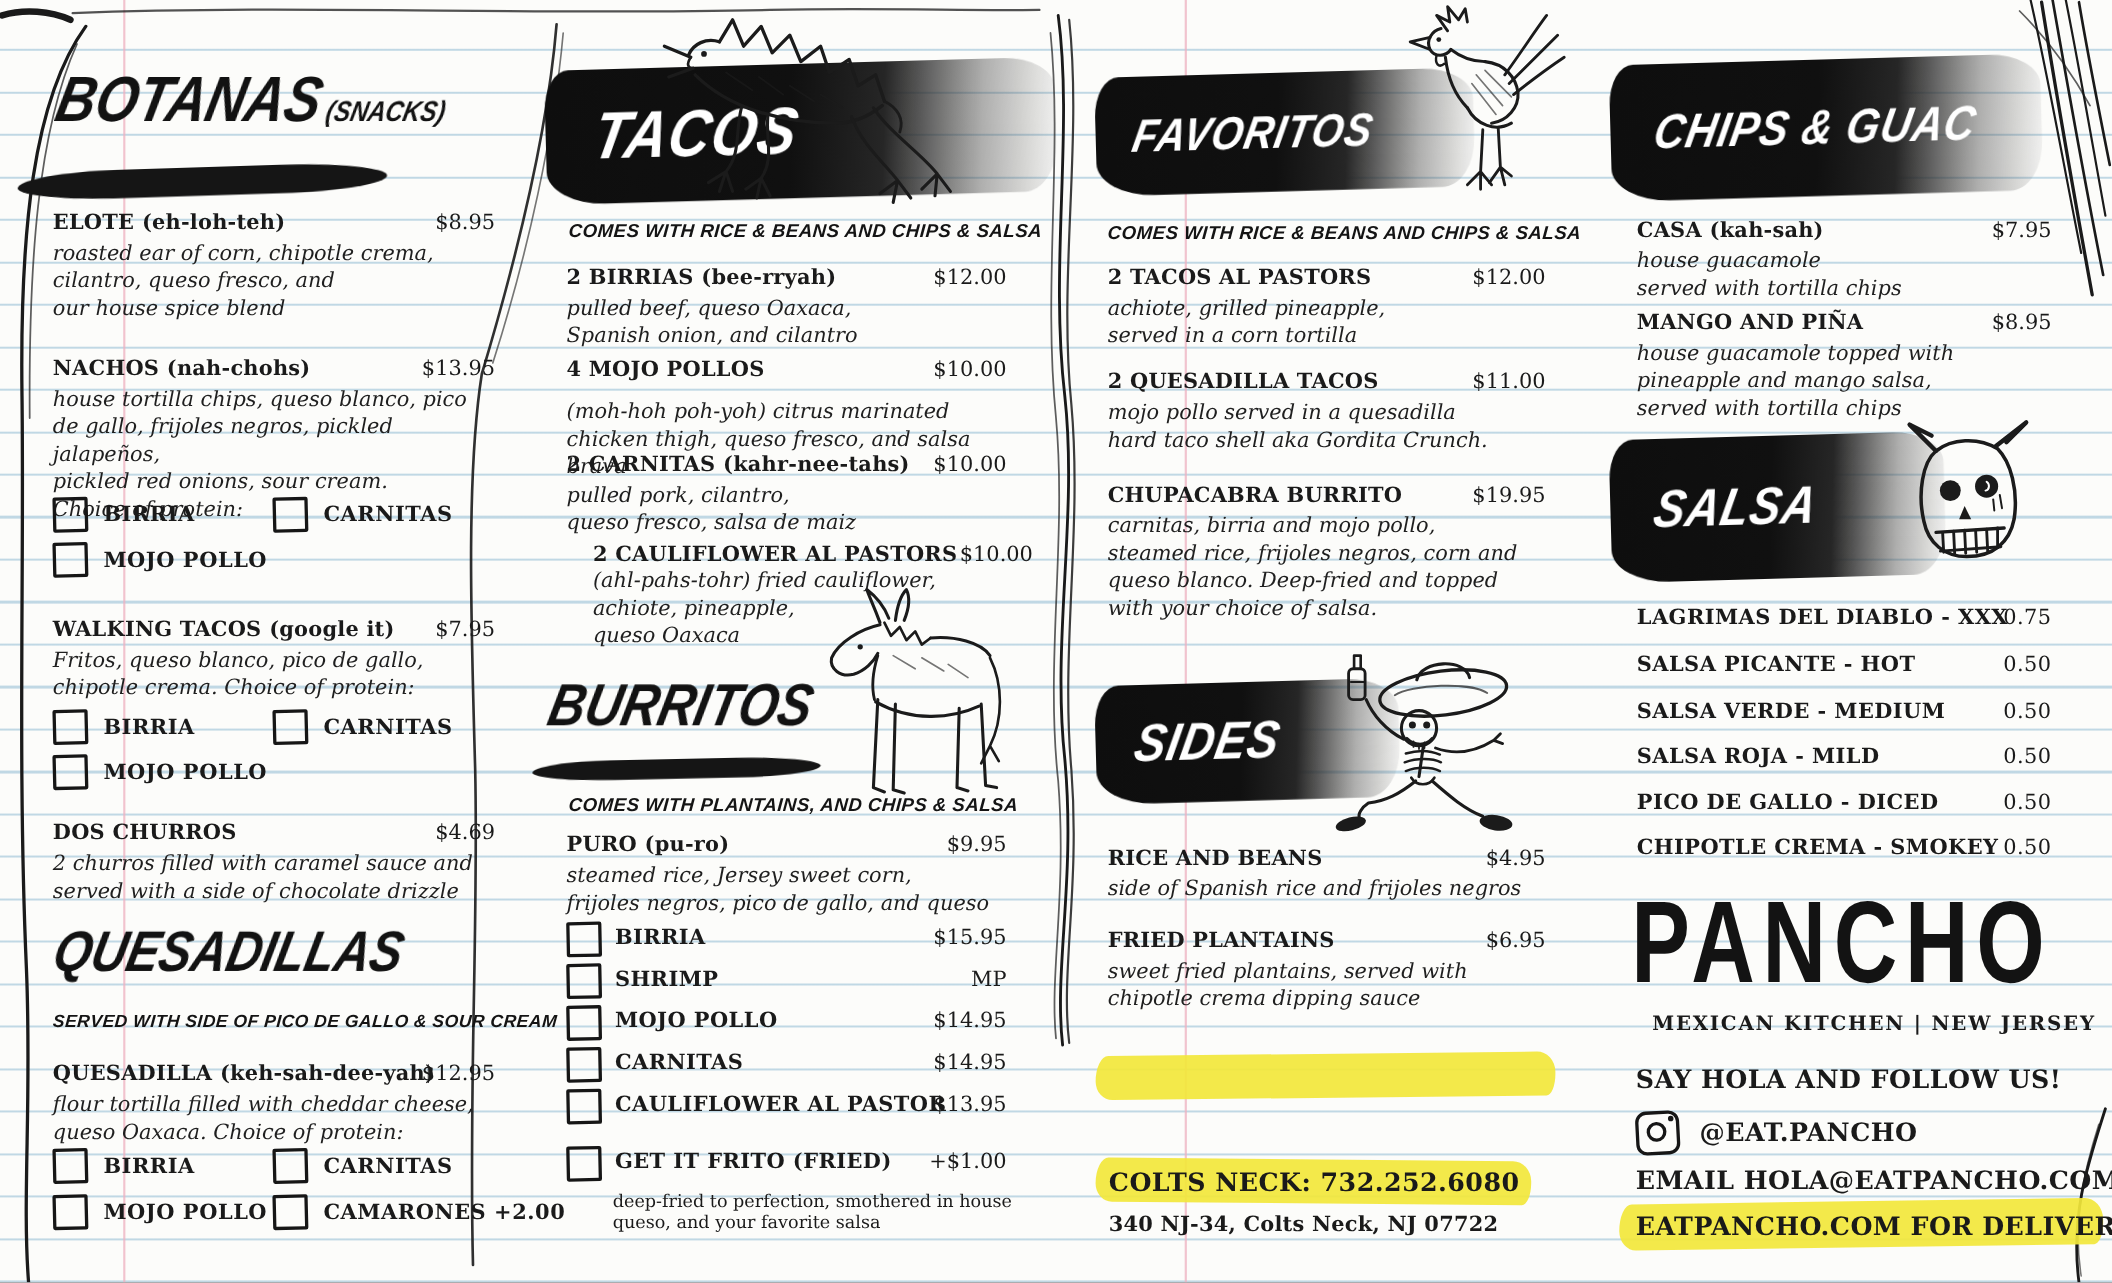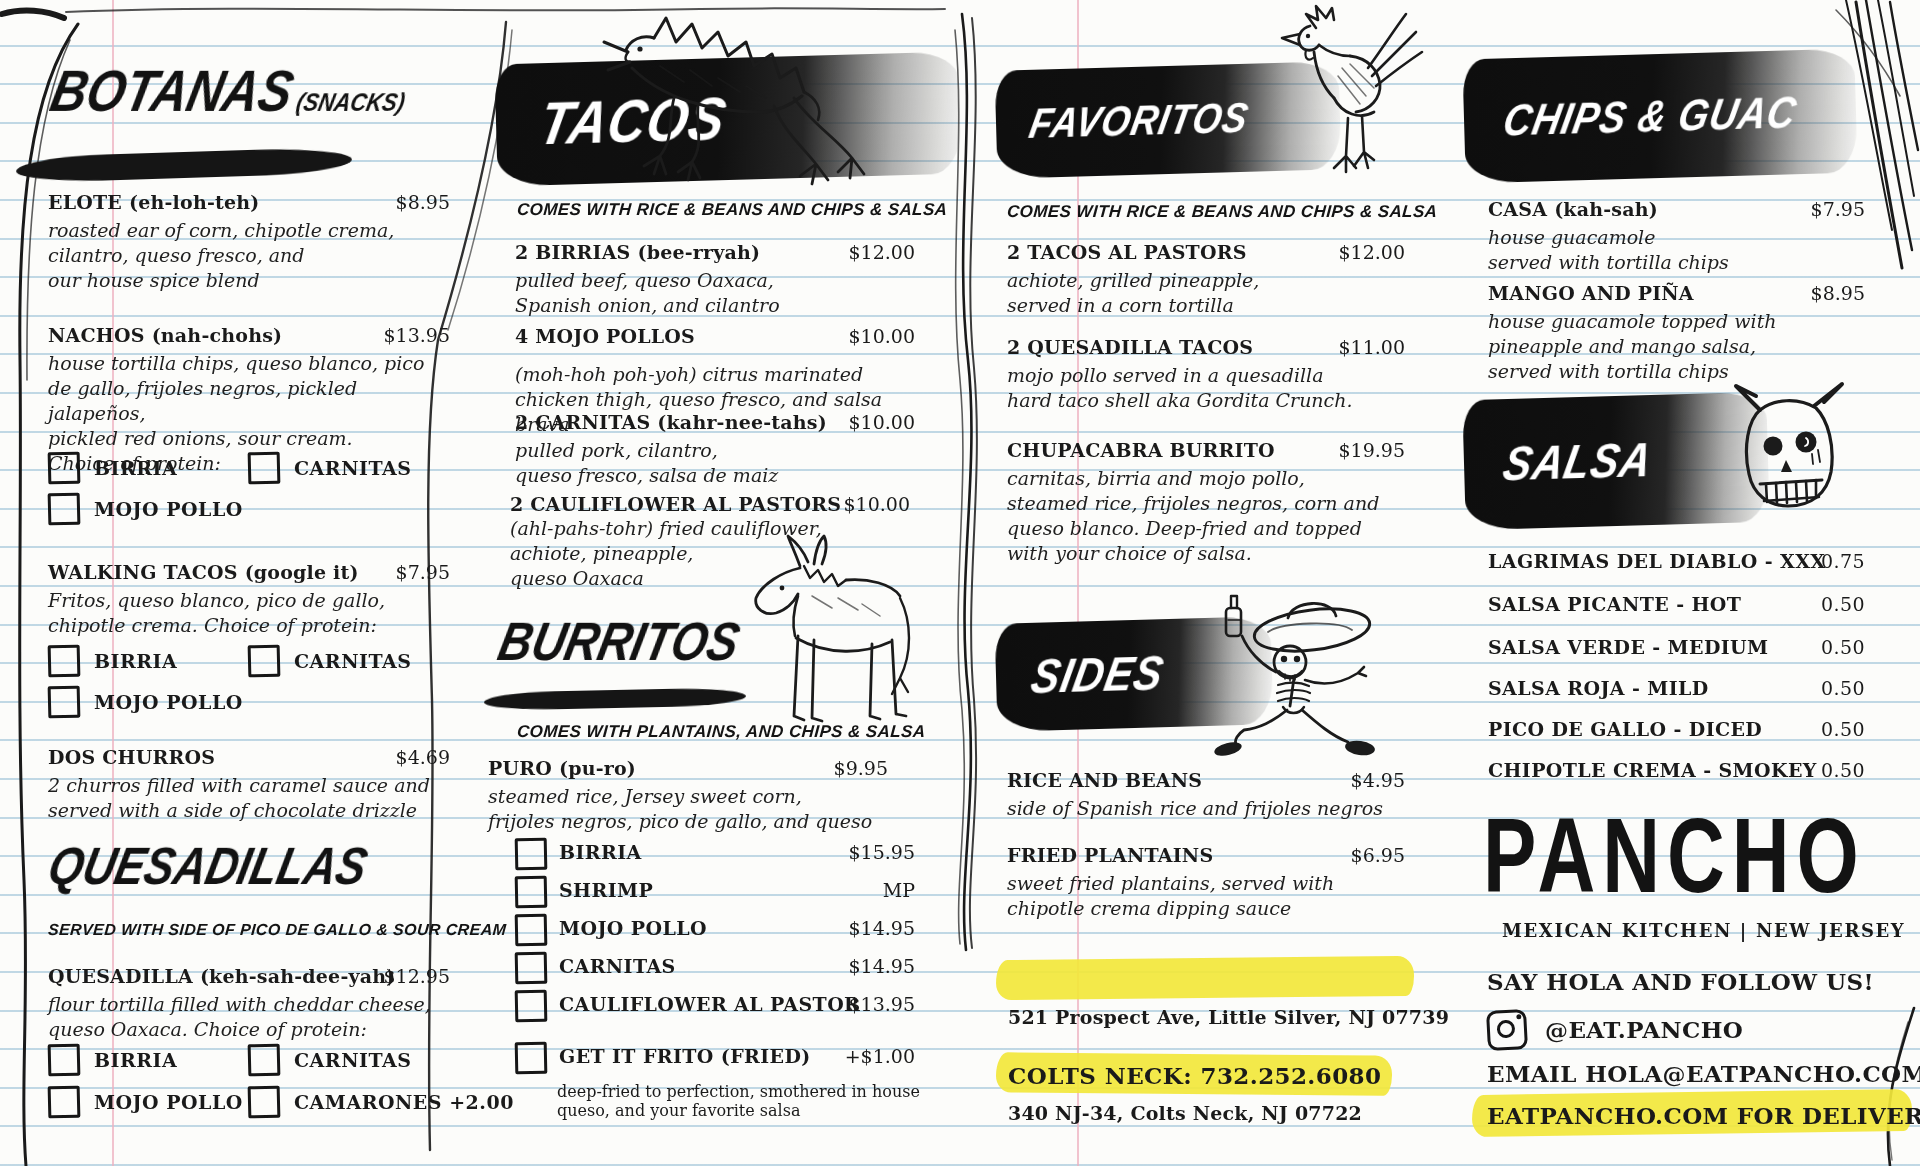--- a/index.html
+++ b/index.html
@@ -195,21 +195,21 @@
   <div class="it" style="left:515px;top:324px;width:400px">
     <div class="row"><span>4 MOJO POLLOS</span><span class="price">$10.00</span></div>
     <div class="desc" style="margin-top:14px">(moh-hoh poh-yoh) citrus marinated
 chicken thigh, queso fresco, and salsa brava</div>
   </div>
   <div class="it" style="left:515px;top:410px;width:400px">
     <div class="row"><span>2 CARNITAS</span><span class="pr">(kahr-nee-tahs)</span><span class="price">$10.00</span></div>
     <div class="desc">pulled pork, cilantro,
 queso fresco, salsa de maiz</div>
   </div>
-  <div class="it" style="left:510px;top:492px;width:400px">
+  <div class="it" style="left:539px;top:492px;width:400px">
     <div class="row"><span>2 CAULIFLOWER AL PASTORS</span><span class="price">$10.00</span></div>
     <div class="desc" style="margin-top:0">(ahl-pahs-tohr) fried cauliflower,
 achiote, pineapple,
 queso Oaxaca</div>
   </div>
 
   <svg class="draw" style="left:740px;top:534px" width="180" height="198" viewBox="0 0 180 198" fill="none" stroke="#1b1b1b" stroke-linecap="round" stroke-linejoin="round">
     <path d="M60,32 C 54,16 50,8 48,2 C 56,8 64,18 68,28" stroke-width="2.8"></path>
     <path d="M74,30 C 76,14 80,6 84,2 C 88,10 86,20 82,30" stroke-width="2.8"></path>
     <path d="M60,34 C 42,38 22,50 16,64 C 14,74 24,82 36,79 C 46,76 54,68 58,60" stroke-width="2.8"></path>
@@ -223,21 +223,21 @@
     <path d="M132,110 L130,182 M130,182 L140,185" stroke-width="2.8"></path>
     <path d="M152,106 L156,180 M156,180 L166,182" stroke-width="2.8"></path>
     <path d="M160,64 C 172,88 172,120 160,144 M160,144 L152,160 M160,144 L168,158" stroke-width="2.4"></path>
     <path d="M72,62 L92,74 M98,64 L118,76 M122,70 L140,82" stroke-width="1.5" opacity=".6"></path>
   </svg>
 
   <div class="hdr-black" style="left:494px;top:614px;font-size:54px"><span>BURRITOS</span></div>
   <div class="swoosh" style="left:484px;top:690px;width:262px;height:18px;transform:rotate(-1.2deg)"></div>
   <div class="mkr" style="left:517px;top:722px">COMES WITH PLANTAINS, AND CHIPS &amp; SALSA</div>
 
-  <div class="it" style="left:488px;top:756px;width:400px">
+  <div class="it" style="left:515px;top:756px;width:400px">
     <div class="row"><span>PURO</span><span class="pr">(pu-ro)</span><span class="price">$9.95</span></div>
     <div class="desc">steamed rice, Jersey sweet corn,
 frijoles negros, pico de gallo, and queso</div>
   </div>
 
   <div class="opt" style="left:515px;top:838px;width:400px">
       <span class="box"></span>
       <span class="olb">BIRRIA</span>
       <span class="oprice">$15.95</span>
     </div>
@@ -340,21 +340,20 @@
     <div class="row"><span>RICE AND BEANS</span><span class="price">$4.95</span></div>
     <div class="desc">side of Spanish rice and frijoles negros</div>
   </div>
   <div class="it" style="left:1007px;top:843px;width:398px">
     <div class="row"><span>FRIED PLANTAINS</span><span class="price">$6.95</span></div>
     <div class="desc">sweet fried plantains, served with
 chipotle crema dipping sauce</div>
   </div>
 
   <div class="hl" style="left:996px;top:958px;width:418px;height:40px"></div>
-  <div class="loc-addr" style="left:1008px;top:1006px">521 Prospect Ave, Little Silver, NJ 07739</div>
 
   <div class="hl" style="left:996px;top:1054px;width:396px;height:40px;transform:rotate(.5deg)"></div>
   <div class="loc-head" style="left:1008px;top:1062px">COLTS NECK: 732.252.6080</div>
   <div class="loc-addr" style="left:1008px;top:1102px">340 NJ-34, Colts Neck, NJ 07722</div>
 
   <div class="blob" style="left:1464px;top:54px;width:352px;height:124px;padding-left:40px">
       <span class="bh" style="font-size:44px">CHIPS &amp; GUAC</span>
     </div>
 
   <div class="it" style="left:1488px;top:197px;width:377px">

